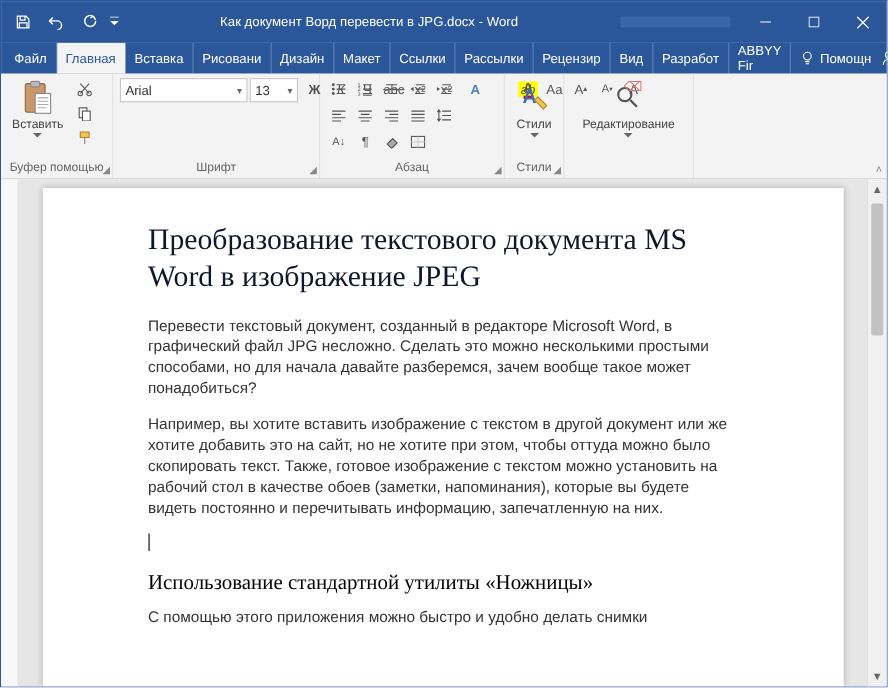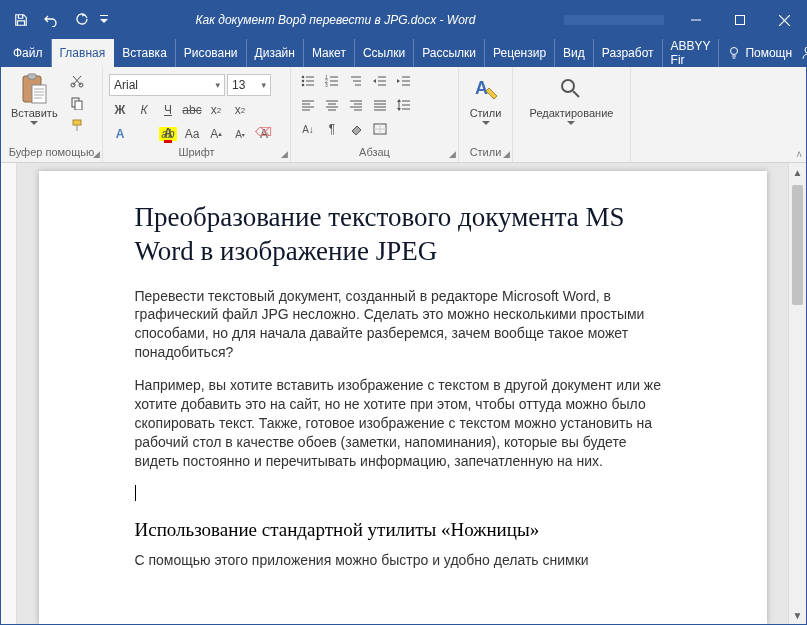--- a/index.html
+++ b/index.html
@@ -2,21 +2,21 @@
 <html><head>
 <meta charset="utf-8">
 <style>
   * { box-sizing: border-box; margin: 0; padding: 0; font-family: "Segoe UI", Arial, sans-serif; }
   body { width: 807px; height: 625px; overflow: hidden; background: #fff; }
   .window { width: 807px; height: 625px; display: flex; flex-direction: column; background: #fff; border:1px solid #2b579a;}
   
   .titlebar { height: 38px; background: #2b579a; display: flex; align-items: center; color: #fff; font-size: 12px; }
   .qat { display: flex; align-items: center; gap: 2px; padding: 0 6px; }
   .qat-btn { width: 28px; height: 28px; display: flex; align-items: center; justify-content: center; }
-  .title-text { flex: 1; text-align: center; font-size: 12px; white-space: nowrap; overflow: hidden; font-style: italic; }
+  .title-text { flex: 1; text-align: center; font-size: 12px; white-space: nowrap; overflow: hidden; }
   .win-controls { display: flex; }
   .win-btn { width: 44px; height: 38px; display: flex; align-items: center; justify-content: center; }
   
   .tabbar { height: 28px; background: #2b579a; display: flex; align-items: stretch; color: #fff; font-size: 12px; }
   .tab { padding: 0 8px; display: flex; align-items: center; border-right: 1px solid rgba(255,255,255,.25); cursor: pointer; }
   .tab:first-child { padding-left:12px;}
   .tab.active { background: #f3f3f3; color: #2b579a; }
   .tab-spacer { flex: 1; }
   .tell-me { display:flex; align-items:center; gap:4px; padding:0 8px; }
   .share-icon { width:36px; display:flex; align-items:center; justify-content:center;}
@@ -168,21 +168,21 @@
             </div>
         </div>
       </div>
       <div class="group-label">
           <span>Буфер помощью</span>
           <span class="group-launcher">◢</span>
         </div>
     </div>
 
     <div class="group" style="width:188px;">
-      <div class="group-body" style="flex-direction:column; gap:4px;justify-content:flex-end;">
+      <div class="group-body" style="flex-direction:row; gap:4px;">
         <div class="font-row">
           <div class="combo" style="width:116px;">
             <span>Arial</span>
               <span class="dd">▾</span>
           </div>
           <div class="combo" style="width:44px;">
             <span>13</span>
               <span class="dd">▾</span>
           </div>
         </div>

